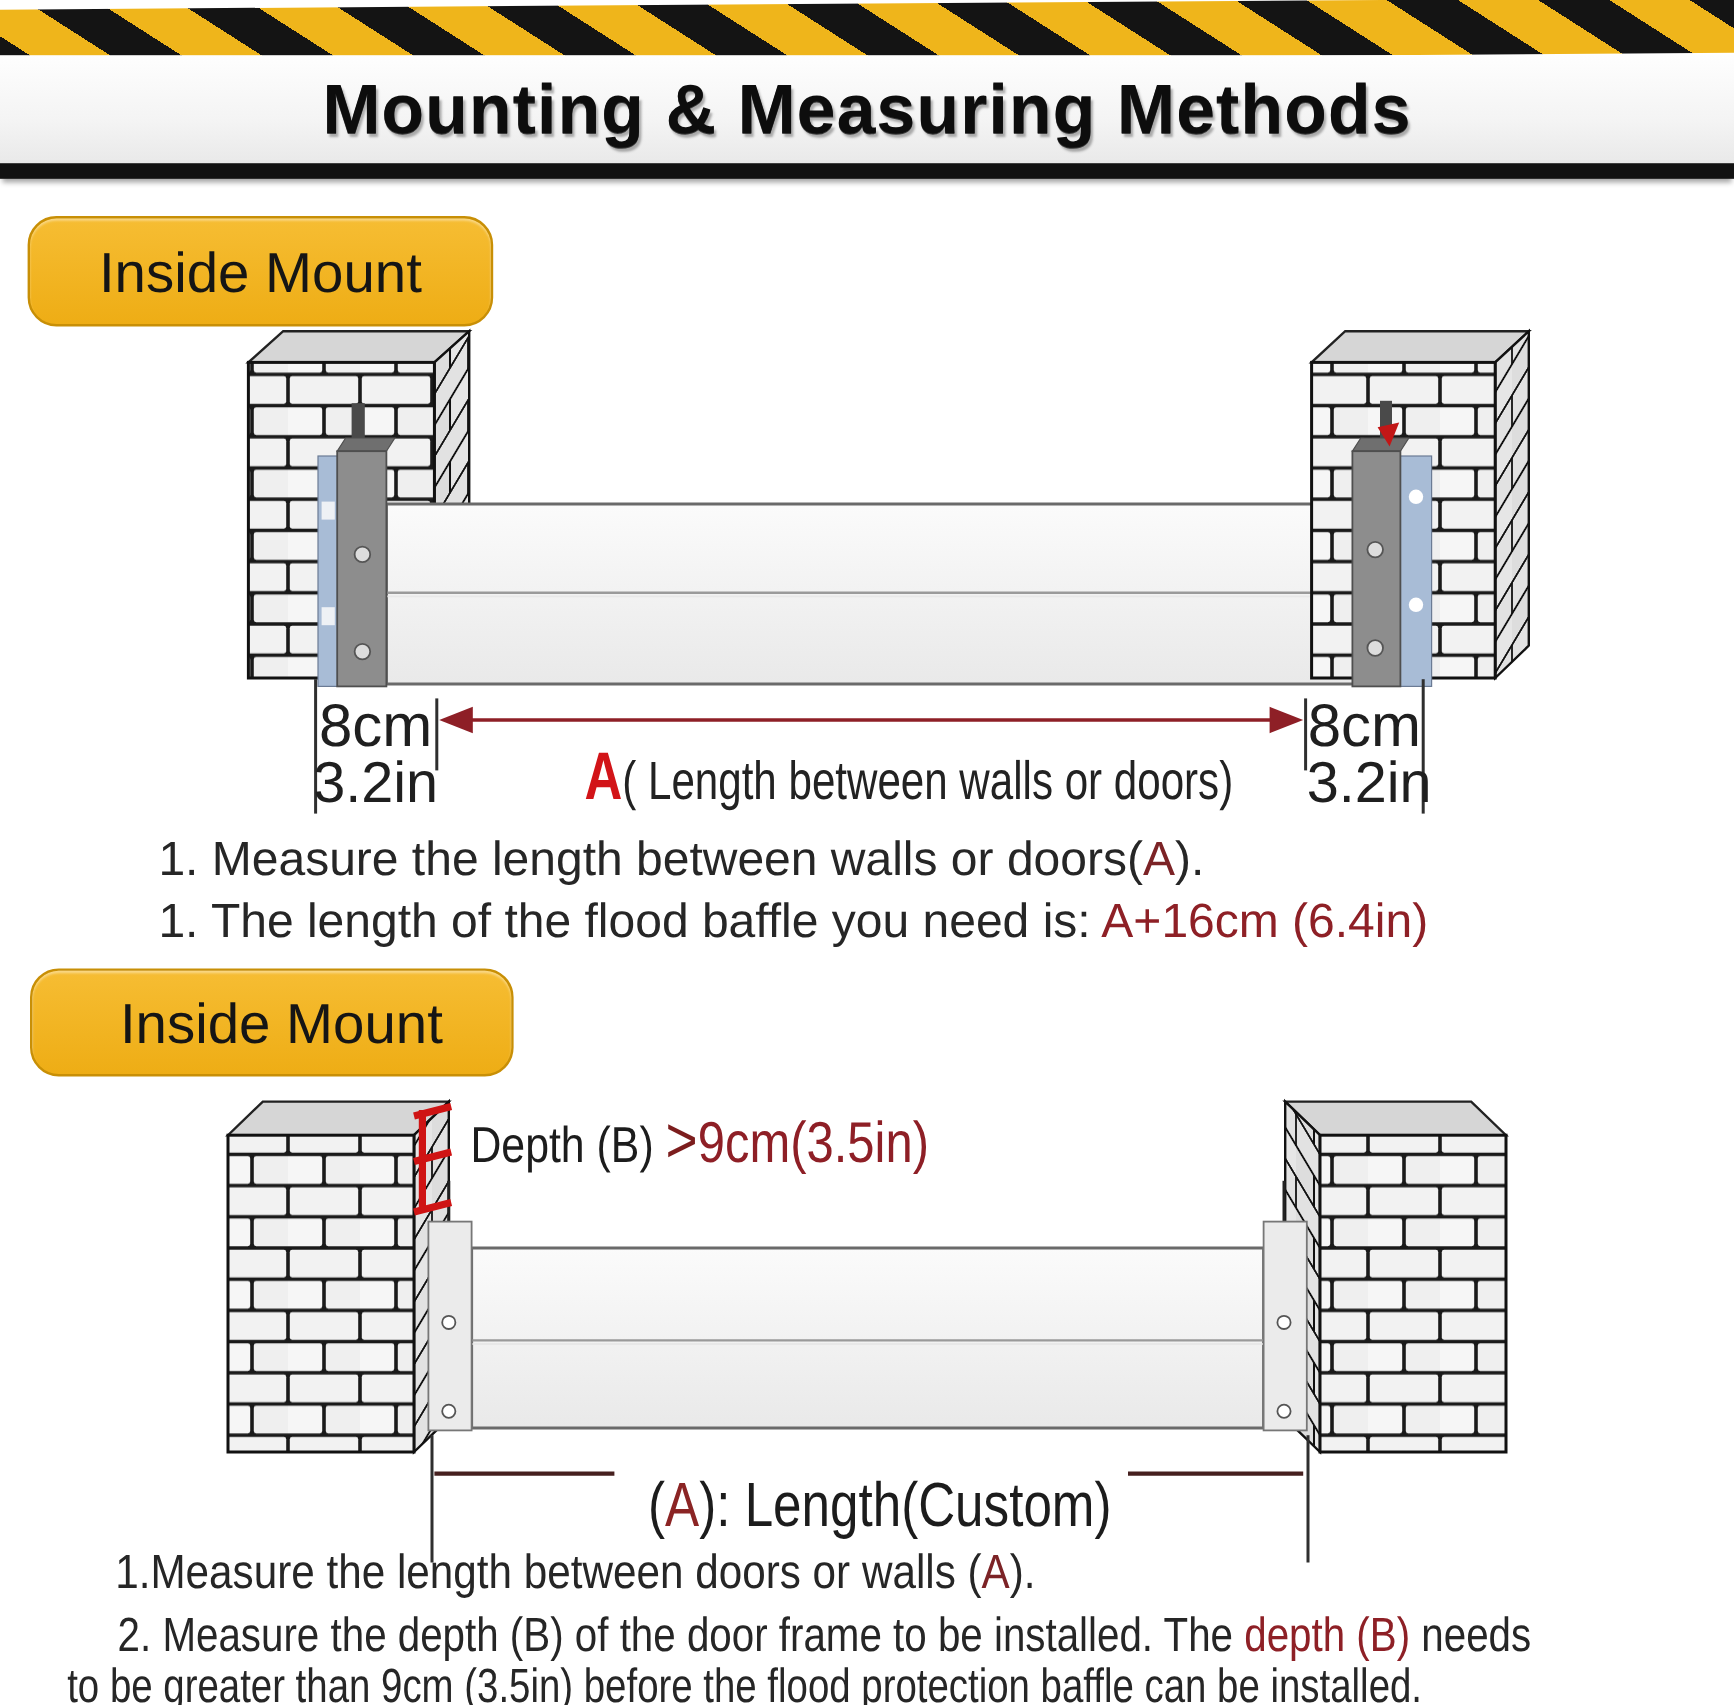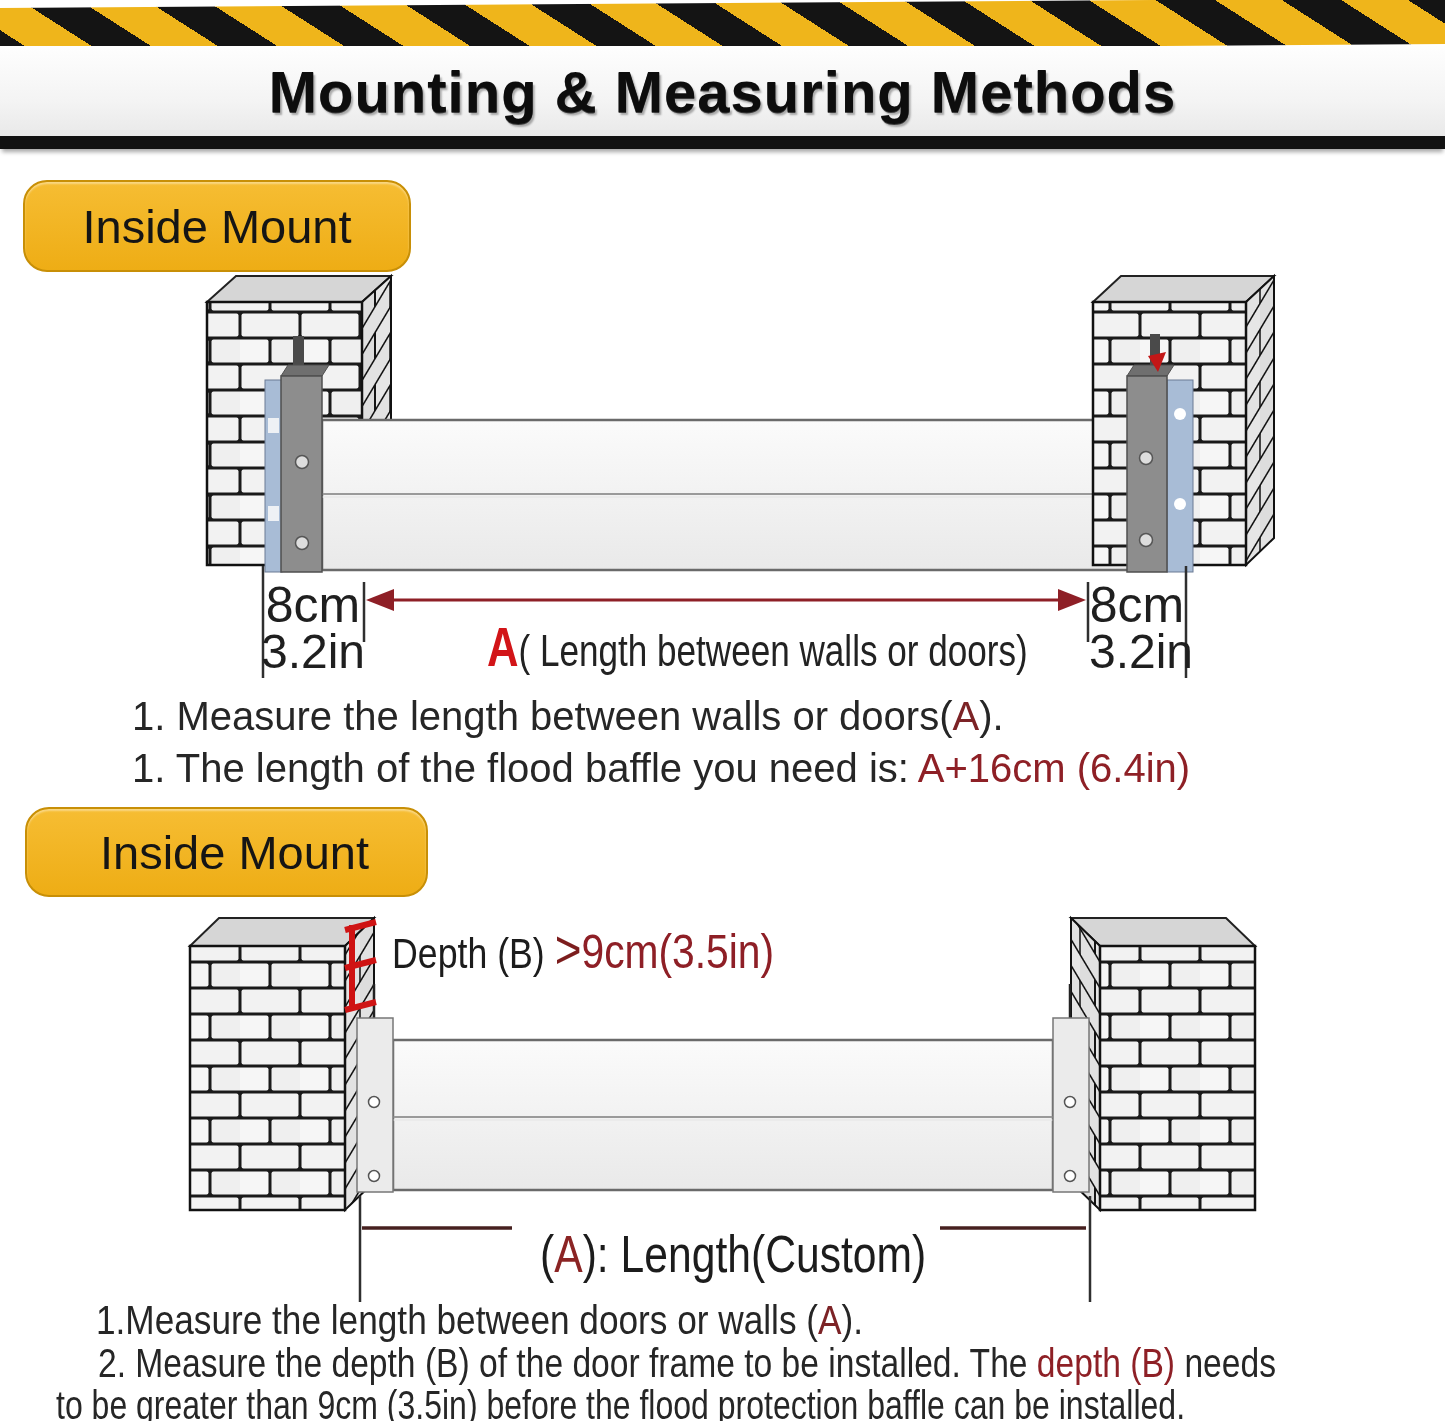--- a/index.html
+++ b/index.html
@@ -183,21 +183,21 @@
   </g>
 </svg>
 
 <div class="abs step" style="top:694px;left:132px;">
   <span class="sq" style="transform:scaleX(1.0);"><span>1. Measure the length between walls or doors(</span><span class="darka">A</span><span>).</span></span>
 </div>
 <div class="abs step" style="top:746px;left:132px;">
   <span class="sq" style="transform:scaleX(1.0);"><span>1. The length of the flood baffle you need is: </span><span class="maroon">A+16cm (6.4in)</span></span>
 </div>
 
-<div class="abs step" style="top:1288px;left:96px;margin-top:10px;">
+<div class="abs step" style="top:1288px;left:96px;">
   <span class="sq" style="transform:scaleX(0.88);"><span>1.Measure the length between doors or walls (</span><span class="darka">A</span><span>).</span></span>
 </div>
 <div class="abs step" style="top:1341px;left:98px;">
   <span class="sq" style="transform:scaleX(0.84);"><span>2. Measure the depth (B) of the door frame to be installed. The </span><span class="maroon">depth (B)</span><span> needs</span></span>
 </div>
 <div class="abs step" style="top:1383px;left:56px;">
   <span class="sq" style="transform:scaleX(0.80);"><span>to be greater than 9cm (3.5in) before the flood protection baffle can be installed.</span></span>
 </div>
 
 </body></html>

